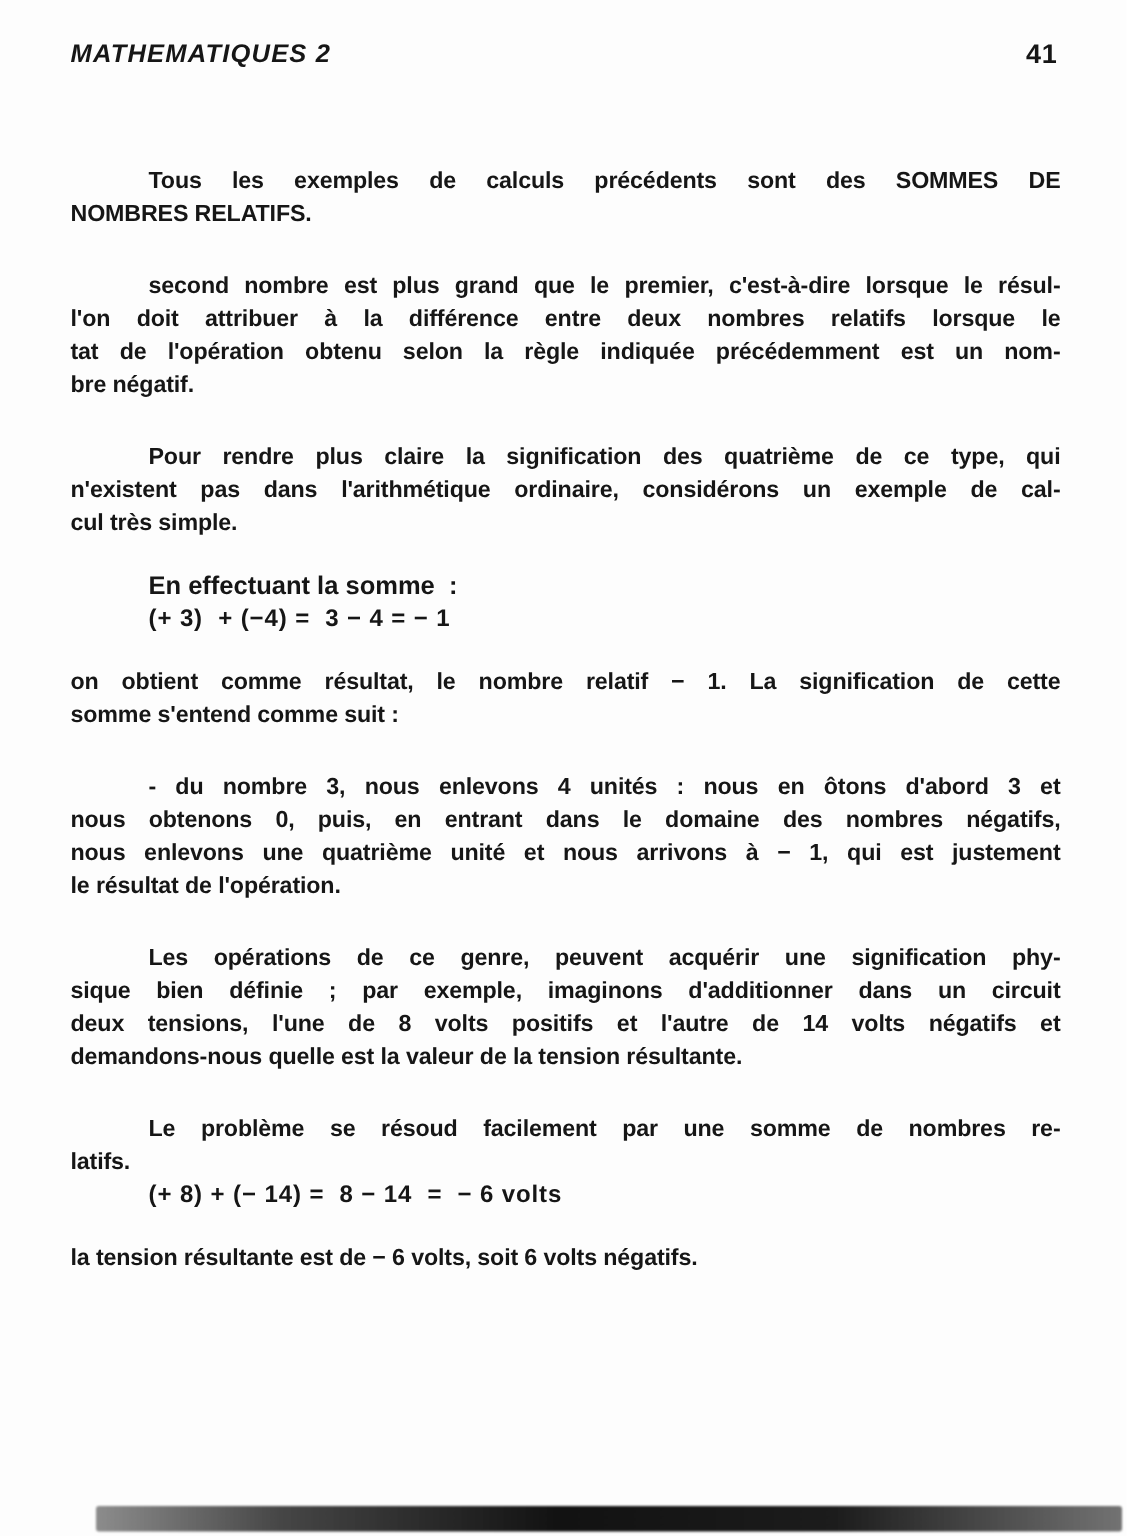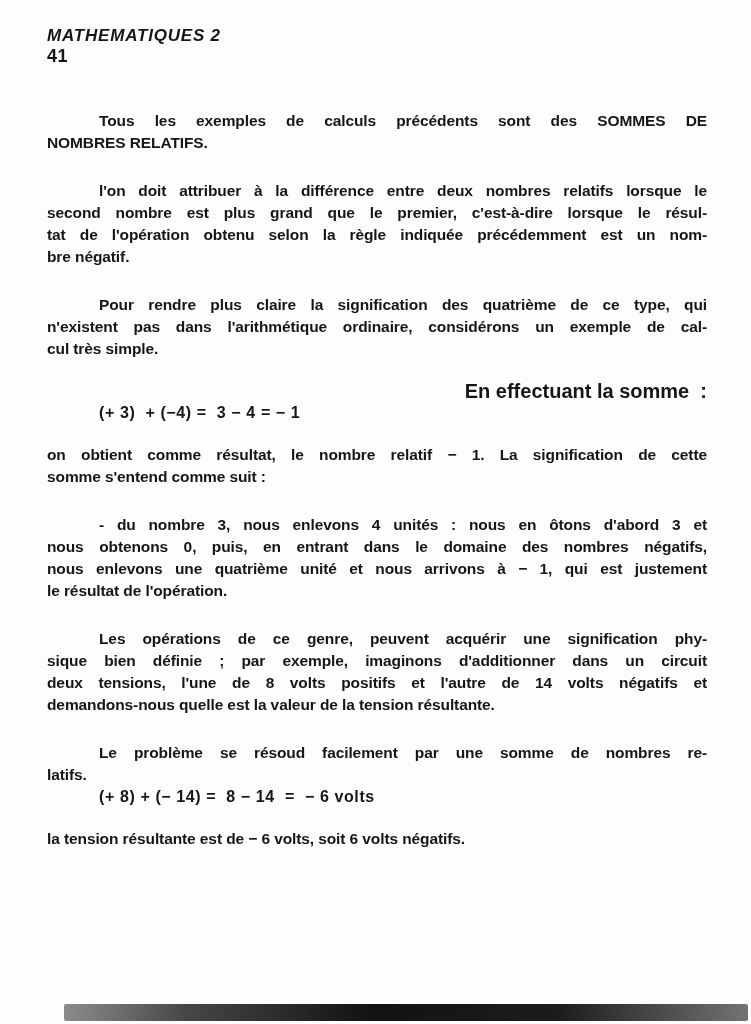--- a/index.html
+++ b/index.html
@@ -15,21 +15,20 @@
     width: 751px; height: 1024px;
     background: #fdfdfd;
     overflow: hidden;
   }
   .header {
     position: absolute;
     top: 26px; left: 47px; right: 46px;
     display: flex;
     justify-content: space-between;
     align-items: flex-start;
-    flex-direction: column;
   }
   .title {
     font-style: italic;
     font-size: 17px;
     letter-spacing: 0.8px;
   }
   .pagenum {
     font-size: 18px;
     letter-spacing: 0.5px;
   }
@@ -49,25 +48,24 @@
     text-align-last: justify;
   }
   .line.last {
     text-align-last: left;
   }
   .para.indent .line:first-child {
     text-indent: 52px;
   }
   .lead {
     margin-top: 20px;
-    font-size: 20px;
+    font-size: 17px;
     line-height: 22px;
     text-indent: 52px;
     white-space: pre;
-    text-align: right;
   }
   .formula {
     margin-left: 52px;
     font-size: 16px;
     line-height: 22px;
     letter-spacing: 0.6px;
     white-space: pre;
   }
   .formula + .para { margin-top: 20px; }
   .scan-shadow {
@@ -94,22 +92,22 @@
     <span class="title">MATHEMATIQUES 2</span>
     <span class="pagenum">41</span>
   </div>
 
   <div class="docbody">
       <div class="para indent">
         <div class="line">Tous les exemples de calculs précédents sont des SOMMES DE</div>
         <div class="line last">NOMBRES RELATIFS.</div>
       </div>
       <div class="para indent">
+        <div class="line">second nombre est plus grand que le premier, c'est-à-dire lorsque le résul-</div>
         <div class="line">l'on doit attribuer à la différence entre deux nombres relatifs lorsque le</div>
-        <div class="line">second nombre est plus grand que le premier, c'est-à-dire lorsque le résul-</div>
         <div class="line">tat de l'opération obtenu selon la règle indiquée précédemment est un nom-</div>
         <div class="line last">bre négatif.</div>
       </div>
       <div class="para indent">
         <div class="line">Pour rendre plus claire la signification des quatrième de ce type, qui</div>
         <div class="line">n'existent pas dans l'arithmétique ordinaire, considérons un exemple de cal-</div>
         <div class="line last">cul très simple.</div>
       </div>
       <div class="lead">En effectuant la somme  :</div>
       <div class="formula">(+ 3)  + (−4) =  3 − 4 = − 1</div>

